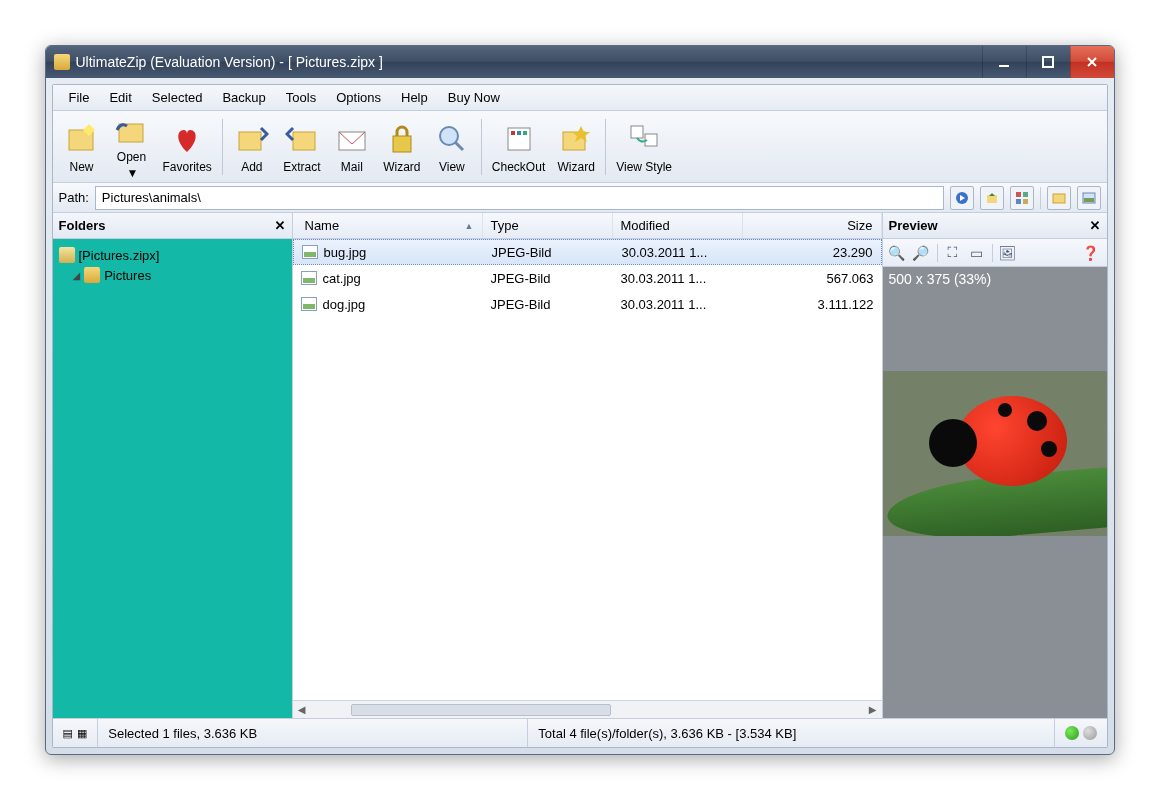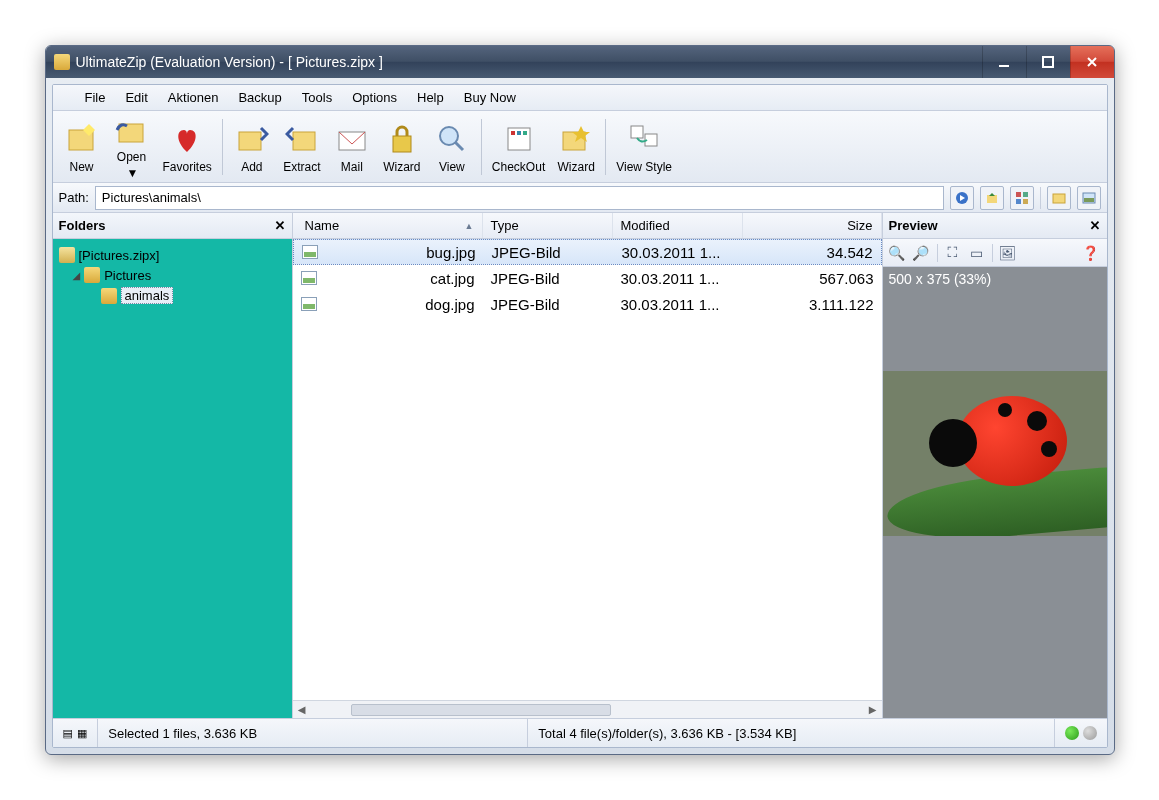--- a/index.html
+++ b/index.html
@@ -44,21 +44,21 @@
   display: flex; align-items: center; justify-content: center;
   border-left: 1px solid rgba(0,0,0,0.2);
 }
 .win-btn svg { width: 14px; height: 14px; }
 .win-btn.close { background: linear-gradient(to bottom,#e5705a 0%, #d24a3a 48%, #c23020 50%, #d24a3a 100%); }
 .inner {
   flex: 1; margin: 6px; background: #fff; border: 1px solid #a9b7cd; border-radius: 2px;
   display: flex; flex-direction: column; overflow: hidden;
 }
 .menubar {
-  height: 26px; display: flex; align-items: center; gap: 4px; padding: 0 24px;
+  height: 26px; display: flex; align-items: center; gap: 4px; padding: 0 8px;
   background: linear-gradient(to bottom,#f5f7fb,#e6ecf4);
   border-bottom: 1px solid #c6cedd;
 }
 .menu-item { padding: 2px 8px; cursor: default; }
 .toolbar {
   height: 72px; display: flex; align-items: center; padding: 2px 4px;
   background: linear-gradient(to bottom,#f7f9fc,#e3e9f2);
   border-bottom: 1px solid #c6cedd;
 }
 .tool-btn {
@@ -97,21 +97,21 @@
 .folder-ic { width:16px;height:16px;background:linear-gradient(to bottom,#f5d87a,#d9a93a);border-radius:2px;}
 .archive-ic { width:16px;height:16px;background:linear-gradient(to bottom,#f5e4a0,#d2b050);border-radius:2px;}
 .tree-sel { background:#e8eef7; border:1px dotted #7a8aa5; padding:0 3px;}
 .list-panel { flex:1; display:flex; flex-direction:column; background:#fff; overflow:hidden;}
 .grid-head { display:flex; height:26px; background:linear-gradient(to bottom,#f6f8fc,#e7ecf5); border-bottom:1px solid #c6cedd;}
 .col { padding:4px 8px; border-right:1px solid #dce2ec; font-size:13px; display:flex;align-items:center;}
 .col.name{width:190px;padding-left:12px;} .col.type{width:130px;} .col.mod{width:130px;} .col.size{flex:1;justify-content:flex-end;}
 .sort-arrow{color:#6a7a92;font-size:9px;margin-left:auto;}
 .rows { flex:1; overflow:auto; }
 .row { display:flex; height:26px; align-items:center;}
-.row .c{padding:3px 8px;font-size:15px;overflow:hidden;white-space:nowrap;justify-content:space-between;}
+.row .c{padding:3px 8px;font-size:13px;overflow:hidden;white-space:nowrap;}
 .row .c.name{width:190px;display:flex;align-items:center;gap:6px;}
 .row .c.type{width:130px;} .row .c.mod{width:130px;} .row .c.size{flex:1;text-align:right;}
 .row.sel{background:linear-gradient(to bottom,#eaf2fc,#d7e6f9);border:1px dotted #6a8ac2;}
 .img-ic{width:16px;height:14px;background:#fff;border:1px solid #8aa0b8;position:relative;}
 .img-ic::after{content:'';position:absolute;bottom:1px;left:1px;right:1px;height:5px;background:#7fb86a;}
 .hscroll{height:18px;background:#f0f2f6;border-top:1px solid #d0d6e0;display:flex;align-items:center;}
 .hscroll .arrow{width:18px;text-align:center;color:#666;font-size:10px;}
 .hscroll .thumb{height:12px;background:#d8dde6;border:1px solid #b8c0cc;border-radius:2px;width:260px;margin-left:40px;}
 .preview-panel{width:225px;border-left:1px solid #c6cedd;display:flex;flex-direction:column;background:#fff;}
 .preview-tools{height:28px;display:flex;align-items:center;gap:6px;padding:0 6px;background:linear-gradient(to bottom,#f6f8fc,#e7ecf5);border-bottom:1px solid #c6cedd;}
@@ -154,21 +154,21 @@
           </svg>
         </div>
     </div>
   </div>
 
   <div class="inner">
 
     <div class="menubar">
       <div class="menu-item">File</div>
       <div class="menu-item">Edit</div>
-      <div class="menu-item">Aktionen</div>
+      <div class="menu-item">Selected</div>
       <div class="menu-item">Backup</div>
       <div class="menu-item">Tools</div>
       <div class="menu-item">Options</div>
       <div class="menu-item">Help</div>
       <div class="menu-item">Buy Now</div>
     </div>
 
     <div class="toolbar">
       <div class="tool-btn">
           <div class="ic">
@@ -324,24 +324,20 @@
         <div class="tree">
           <div class="tree-row">
               <div class="archive-ic"></div>
               <span>[Pictures.zipx]</span>
             </div>
           <div class="tree-row tree-indent1">
               <span style="font-size:10px;color:#444;">◢</span>
               <div class="folder-ic"></div>
               <span>Pictures</span>
             </div>
-          <div class="tree-row tree-indent2">
-              <div class="folder-ic"></div>
-              <span class="tree-sel">animals</span>
-            </div>
         </div>
       </div>
 
       <div class="list-panel">
         <div class="grid-head">
           <div class="col name">
               <span>Name</span>
               <span class="sort-arrow">▲</span>
             </div>
           <div class="col type">Type</div>
@@ -349,21 +345,21 @@
           <div class="col size">Size</div>
         </div>
         <div class="rows">
           <div class="row sel">
             <div class="c name">
                 <div class="img-ic"></div>
                 <span>bug.jpg</span>
               </div>
             <div class="c type">JPEG-Bild</div>
             <div class="c mod">30.03.2011 1...</div>
-            <div class="c size">34.542</div>
+            <div class="c size">23.290</div>
           </div>
           <div class="row">
             <div class="c name">
                 <div class="img-ic"></div>
                 <span>cat.jpg</span>
               </div>
             <div class="c type">JPEG-Bild</div>
             <div class="c mod">30.03.2011 1...</div>
             <div class="c size">567.063</div>
           </div>

